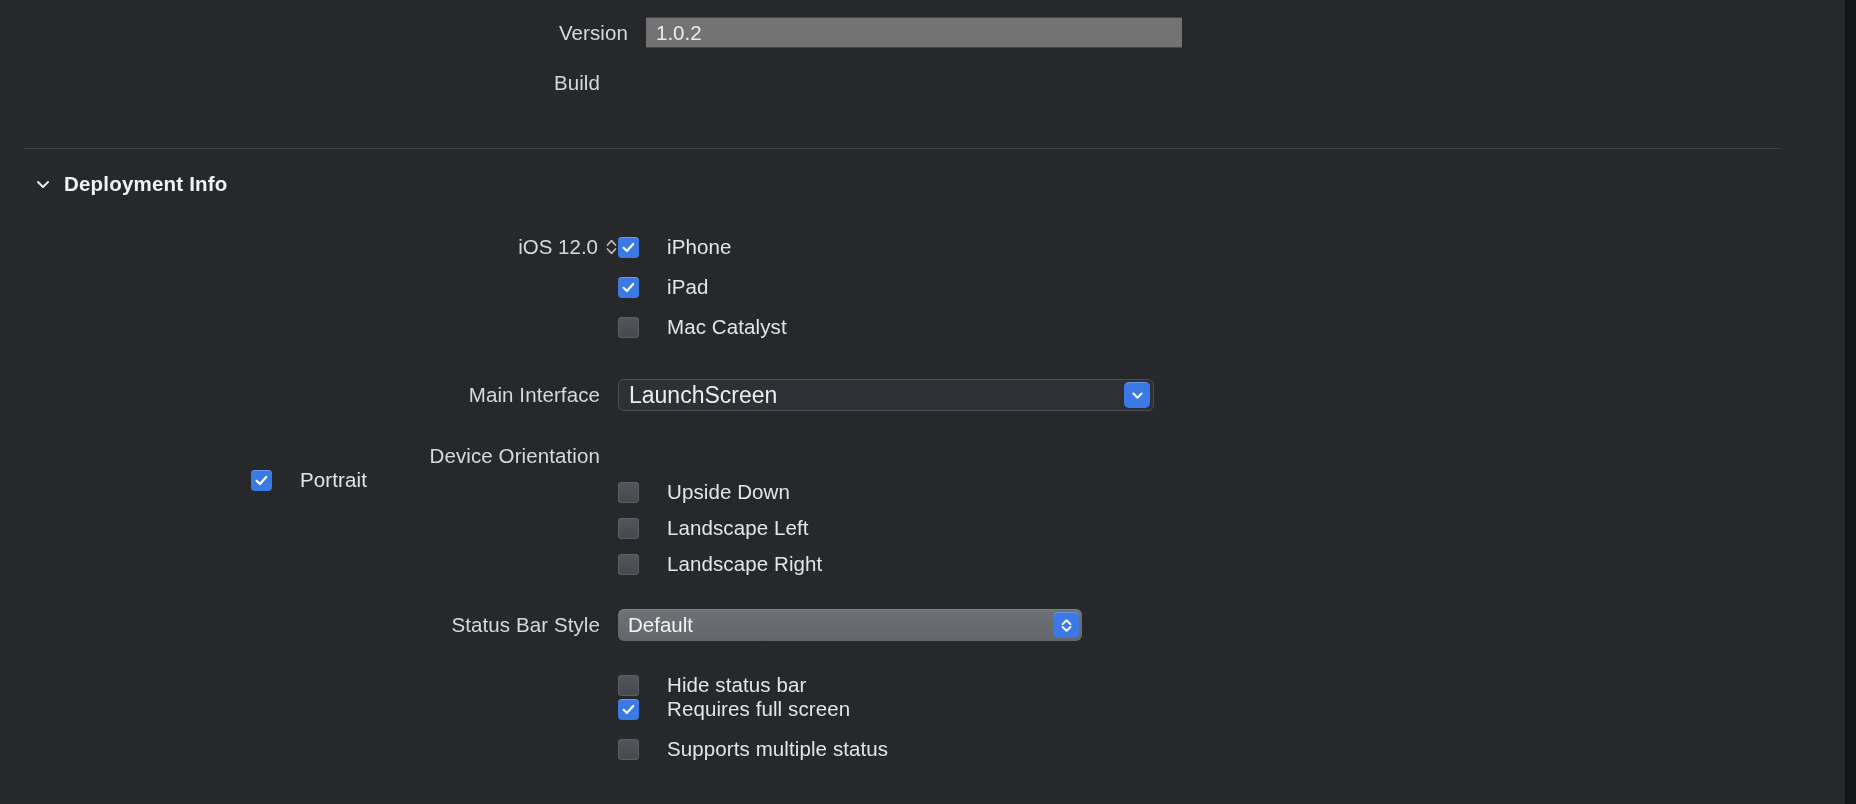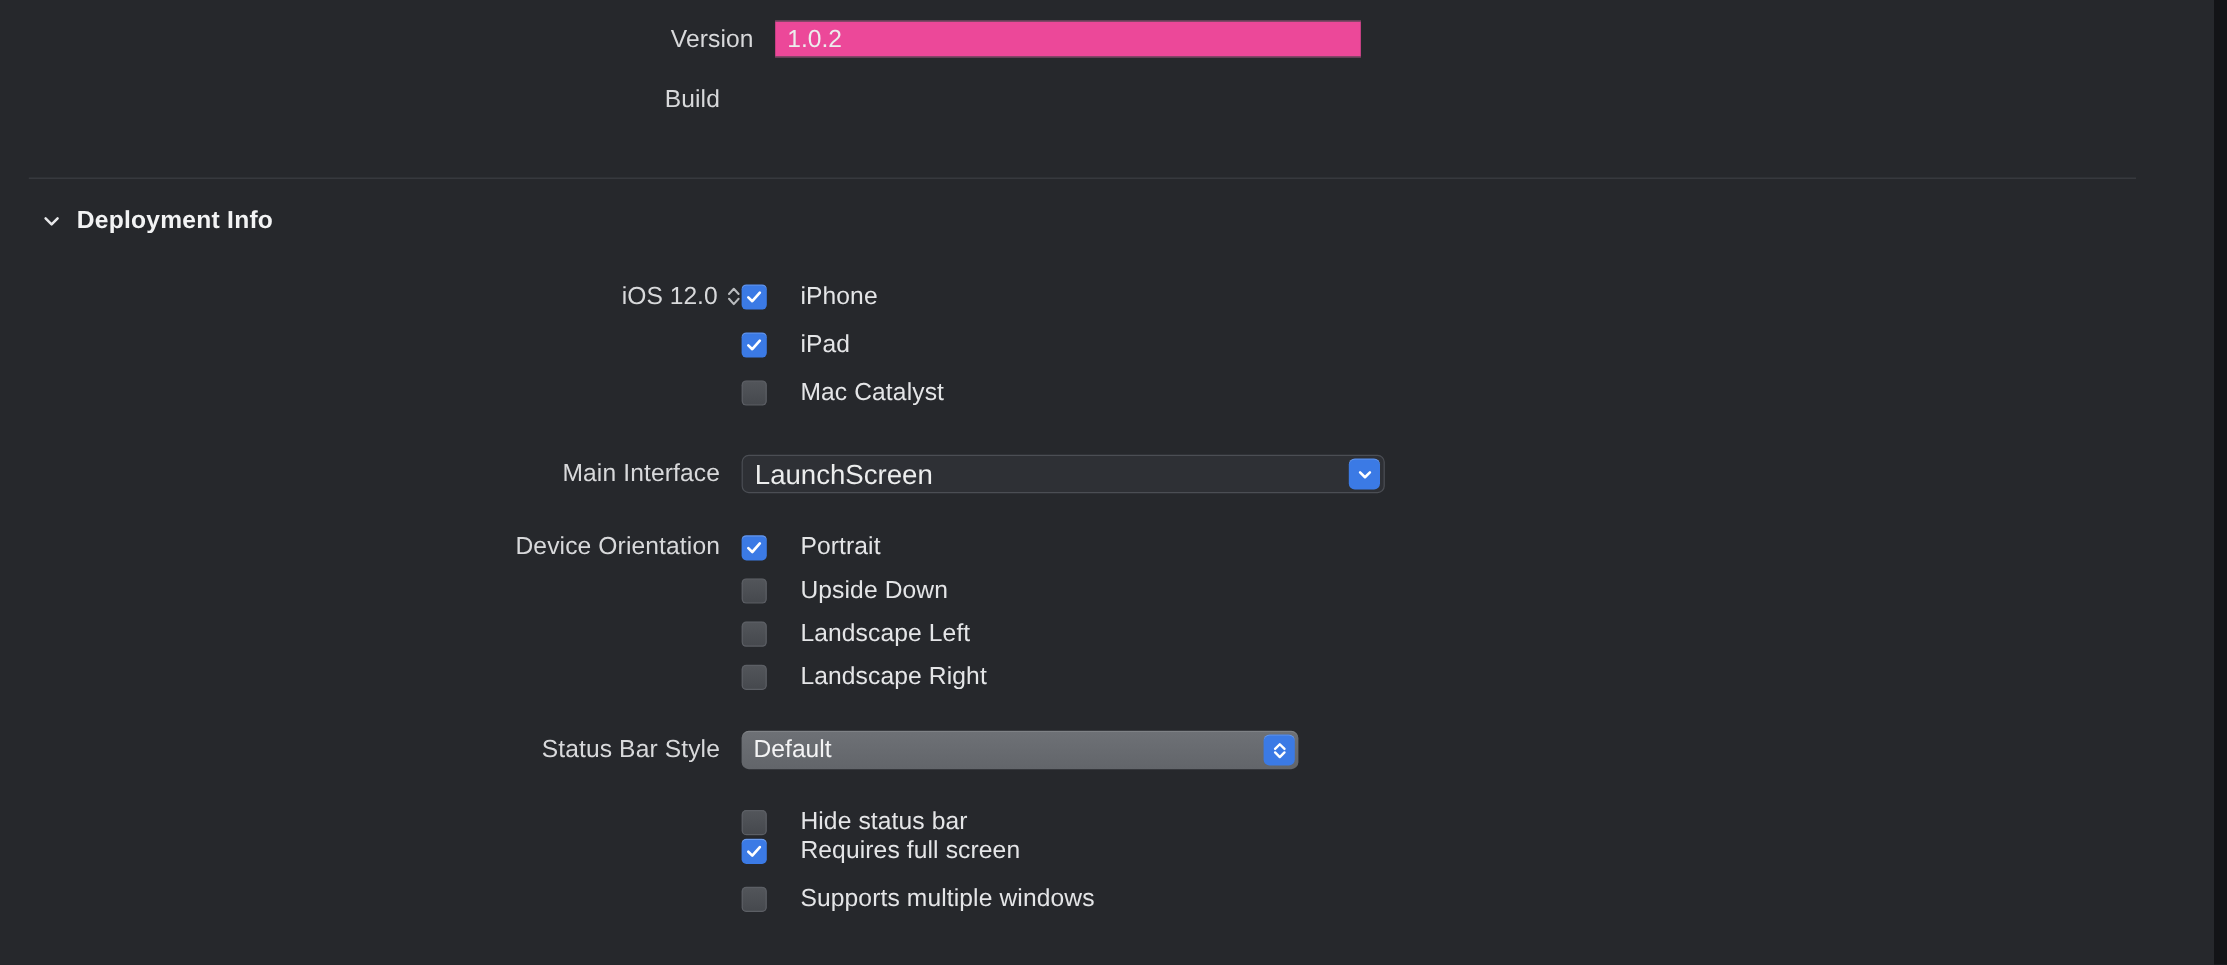--- a/index.html
+++ b/index.html
@@ -27,22 +27,22 @@
     text-align:right;
     padding-right:18px;
     font-size:20.5px;
     color:#d8d9db;
     white-space:nowrap;
     letter-spacing:.1px;
   }
 
   
   .textfield {
-    width:488px; height:31px;
-    background:#ec4899;
+    width:536px; height:31px;
+    background:#737373;
     border-top:1px solid #42454a;
     border-bottom:1px solid #42454a;
     border-left:none; border-right:none;
     display:flex; align-items:center;
     padding-left:10px;
     font-size:20.5px;
     color:#eceded;
     font-family:"Liberation Sans", sans-serif;
   }
 
@@ -201,21 +201,21 @@
     <div class="combobox">
       <span>LaunchScreen</span>
       <span class="blue-btn">
         <svg width="17" height="17" viewBox="0 0 17 17">
           <polyline points="4.4,6.6 8.5,10.7 12.6,6.6" fill="none" stroke="#ffffff" stroke-width="2.1" stroke-linecap="round" stroke-linejoin="round"></polyline>
         </svg>
       </span>
     </div>
   </div>
 
-  <div class="row" style="left:0; top:444px;">
+  <div class="row" style="left:0; top:444px;flex-direction:column;">
     <div class="row-label">Device Orientation</div>
     <div class="cbrow">
       <span class="cb on">
         <svg width="15" height="15" viewBox="0 0 15 15">
           <polyline points="2.6,7.8 5.9,11 12.2,3.9" fill="none" stroke="#ffffff" stroke-width="2.2" stroke-linecap="round" stroke-linejoin="round"></polyline>
         </svg>
       </span>
       <span class="cb-label">Portrait</span>
     </div>
   </div>
@@ -268,17 +268,17 @@
           <polyline points="2.6,7.8 5.9,11 12.2,3.9" fill="none" stroke="#ffffff" stroke-width="2.2" stroke-linecap="round" stroke-linejoin="round"></polyline>
         </svg>
       </span>
       <span class="cb-label">Requires full screen</span>
     </div>
   </div>
 
   <div class="row" style="left:618px; top:737px;">
     <div class="cbrow">
       <span class="cb off"></span>
-      <span class="cb-label">Supports multiple windows</span>
+      <span class="cb-label">Supports multiple status</span>
     </div>
   </div>
 
 </div>
 
 </body></html>

